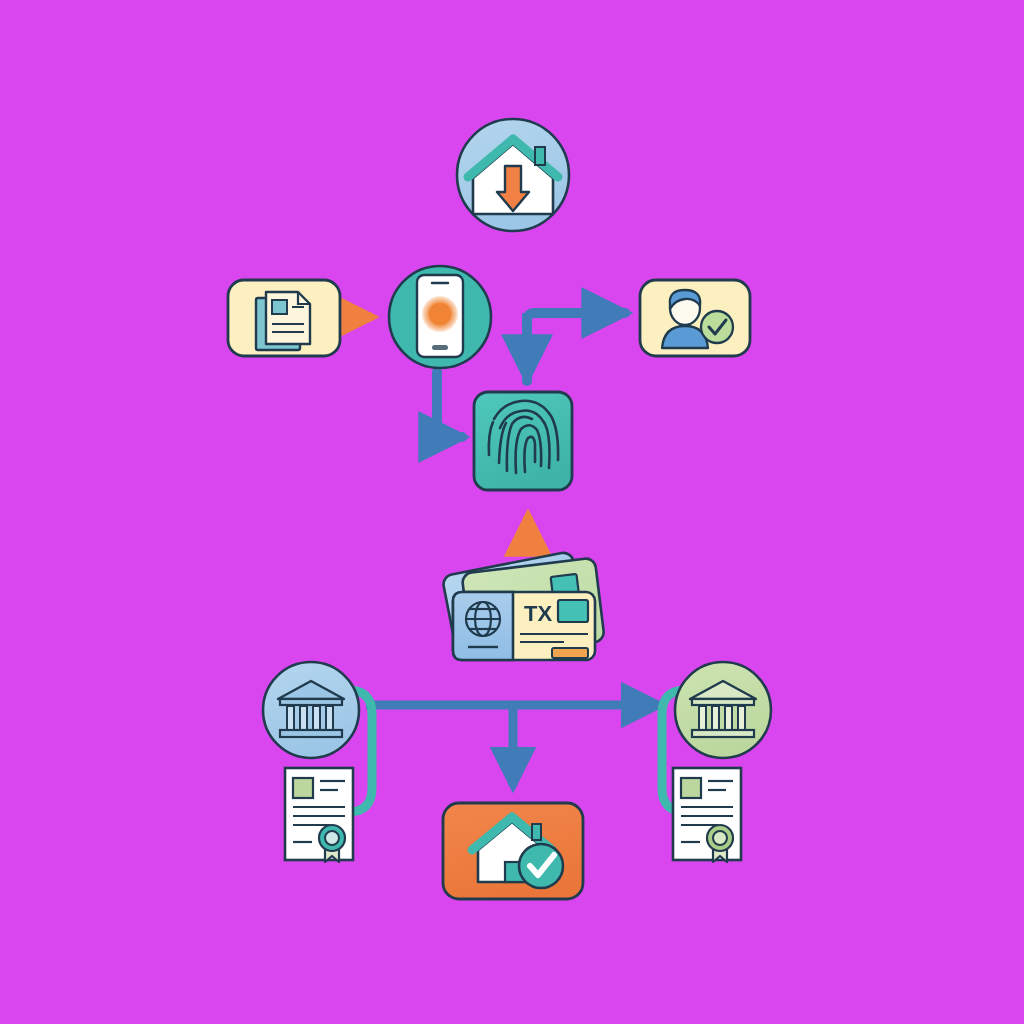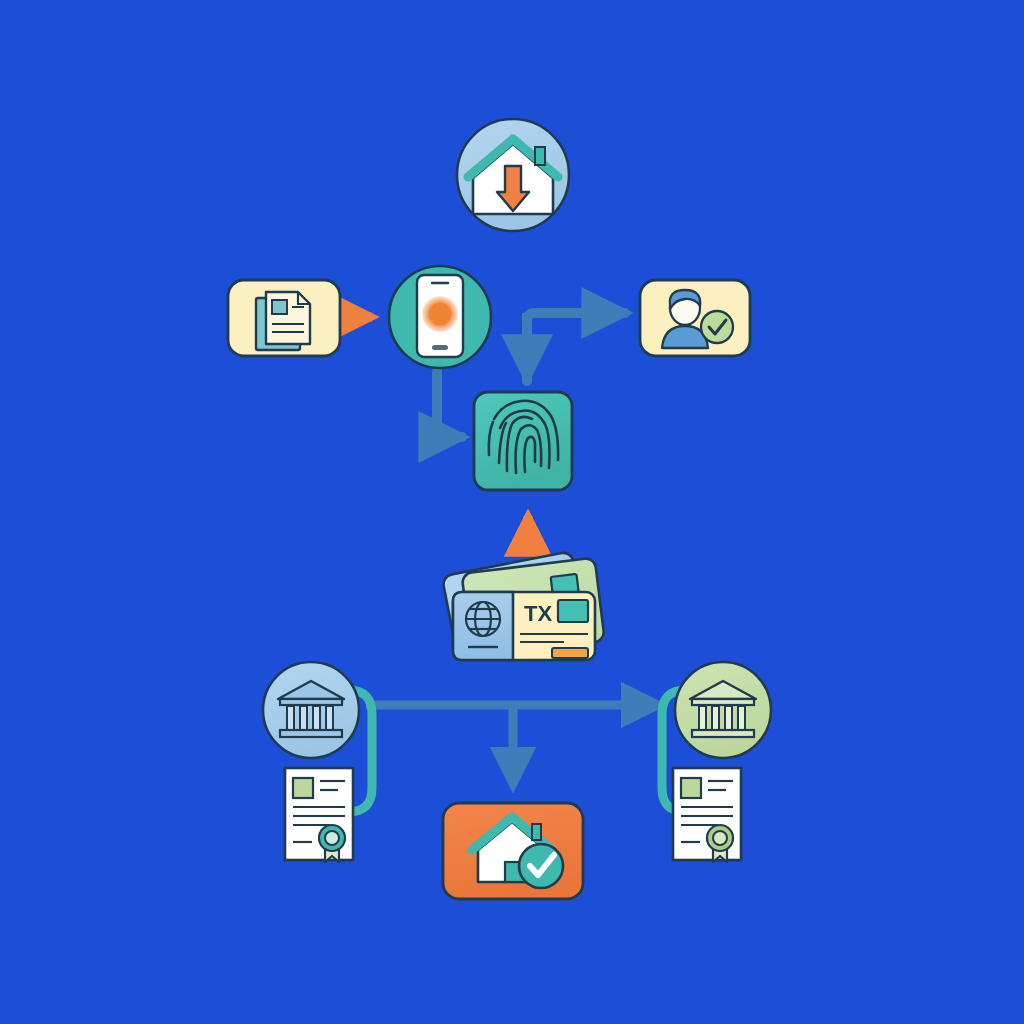--- a/index.html
+++ b/index.html
@@ -20,21 +20,21 @@
     position: absolute;
     inset: 0;
     width: 1024px;
     height: 1024px;
     display: block;
   }
 </style>
 </head>
 <body>
 
-<div id="stage" style="background: #1d4ed8;">
+<div id="stage" style="background: #d946ef;">
   <svg id="diagram" viewBox="0 0 1024 1024" xmlns="http://www.w3.org/2000/svg">
 
     <defs>
       <radialGradient id="phoneDot" cx="50%" cy="50%" r="50%">
         <stop offset="55%" stop-color="#f08434" stop-opacity="1"></stop>
         <stop offset="100%" stop-color="#f08434" stop-opacity="0.18"></stop>
       </radialGradient>
       <linearGradient id="passGrad" x1="0" y1="0" x2="0" y2="1">
         <stop offset="0%" stop-color="#a9cdec"></stop>
         <stop offset="100%" stop-color="#8fbde4"></stop>

